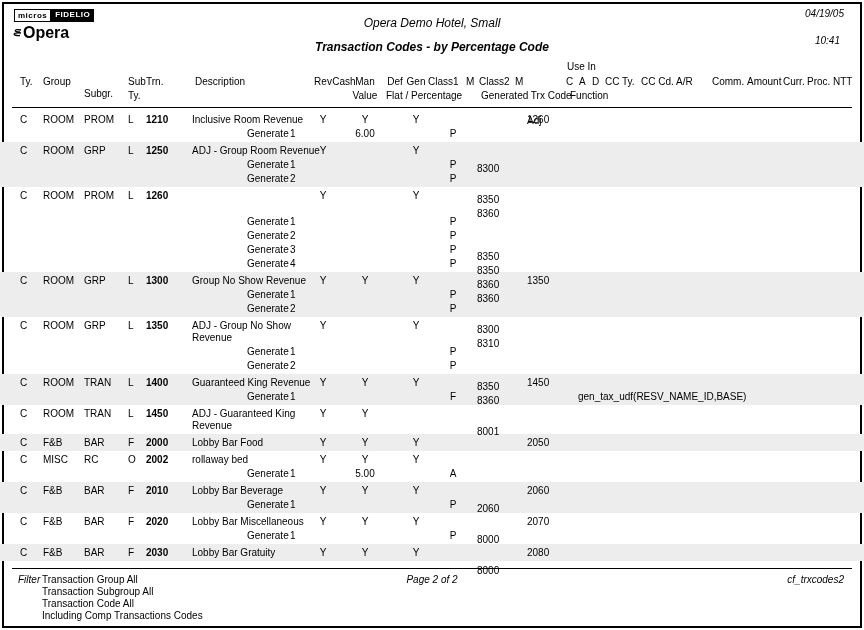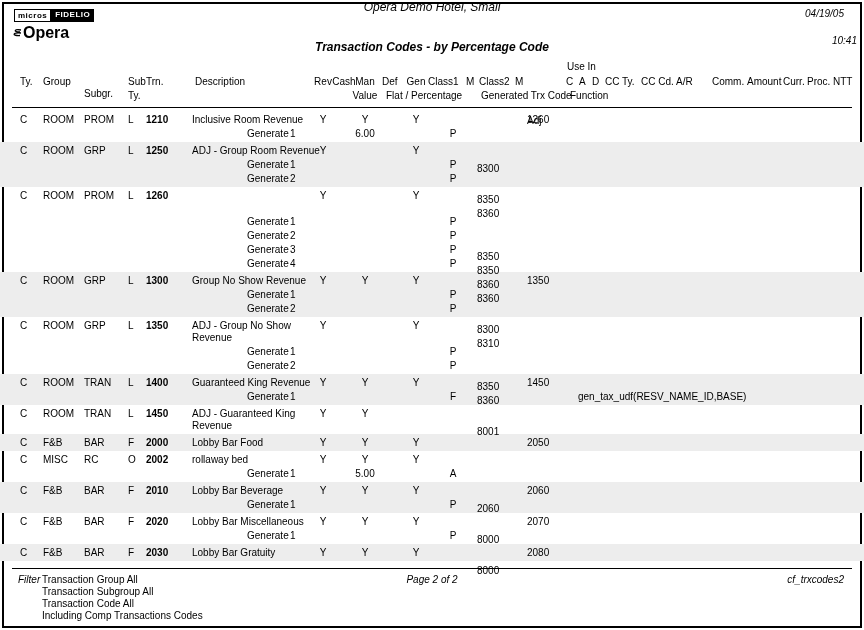--- a/index.html
+++ b/index.html
@@ -6,34 +6,34 @@
   .canvas{position:relative;width:864px;height:630px;background:#fff;overflow:hidden;
           font-family:"Liberation Sans",sans-serif;color:#000;}
   .frame{position:absolute;left:2px;top:2px;right:2px;bottom:2px;border:2px solid #000;}
 
   
   .mf-logo{position:absolute;left:14px;top:9px;display:flex;font-size:8px;font-weight:bold;line-height:11px;}
   .mf-micros{border:1px solid #000;background:#fff;color:#000;padding:0 3px;letter-spacing:.5px;}
   .mf-fidelio{background:#000;color:#fff;padding:0 4px;letter-spacing:.5px;}
   .opera-logo{position:absolute;left:12px;top:24px;font-size:16px;font-weight:bold;letter-spacing:0;display:flex;align-items:center;}
   .opera-swirl{margin-right:1px;}
-  .hotel-name{position:absolute;left:0;right:0;top:0;text-align:center;font-size:12px;font-style:italic;}
+  .hotel-name{position:absolute;left:0;right:0;top:16px;text-align:center;font-size:12px;font-style:italic;}
   .report-title{position:absolute;left:0;right:0;top:40px;text-align:center;font-size:12px;font-style:italic;font-weight:bold;}
   .rpt-date{position:absolute;right:20px;top:8px;font-size:10px;font-style:italic;}
-  .rpt-time{position:absolute;right:7px;top:35px;font-size:10px;font-style:italic;}
+  .rpt-time{position:absolute;right:24px;top:35px;font-size:10px;font-style:italic;}
 
   
   .thead{position:absolute;left:0;top:58px;right:0;height:52px;font-size:10px;}
   .thead span{position:absolute;white-space:nowrap;}
   .hr1{top:18px;} .hr2{top:32px;}
   .h-usein{left:567px;top:3px;}
   .h-ty{left:20px;} .h-group{left:43px;} .h-subgr{left:84px;margin-top:12px;} .h-sub{left:128px;}
   .h-trn{left:146px;} .h-desc{left:195px;}
   .h-rev{left:308px;width:30px;text-align:center;} .h-cash{left:331px;width:26px;text-align:center;}
-  .h-man{left:350px;width:30px;text-align:center;} .h-def{left:382px;width:26px;}
+  .h-man{left:350px;width:30px;text-align:center;} .h-def{left:382px;width:26px;text-align:center;}
   .h-gen{left:402px;width:28px;text-align:center;} .h-class1{left:428px;} .h-m1{left:466px;}
   .h-class2{left:479px;} .h-m2{left:515px;} .h-adj{left:527px;margin-top:39px;}
   .h-c{left:566px;} .h-a{left:579px;} .h-d{left:592px;} .h-ccty{left:605px;} .h-cccd{left:641px;} .h-ar{left:676px;}
   .h-comm{left:712px;} .h-amount{left:747px;} .h-curr{left:783px;} .h-proc{left:807px;} .h-ntt{left:833px;}
   .h-ty2{left:128px;} .h-value{left:350px;width:30px;text-align:center;}
   .h-flatpct{left:386px;} .h-gencode{left:481px;} .h-function{left:546px;margin-left:24px;}
   .head-rule{position:absolute;left:12px;right:12px;top:49px;border-top:1px solid #000;}
 
   
   .tbody{position:absolute;left:0;top:111px;right:0;font-size:10px;}

